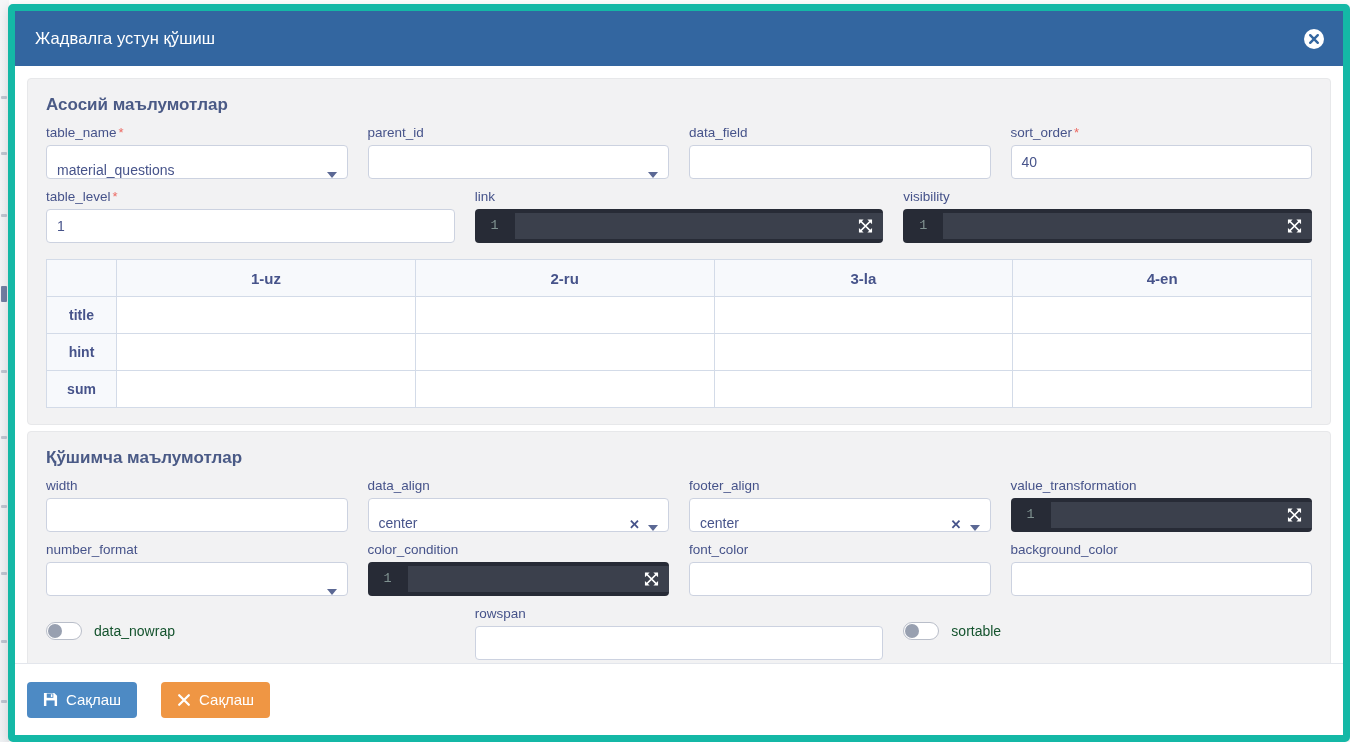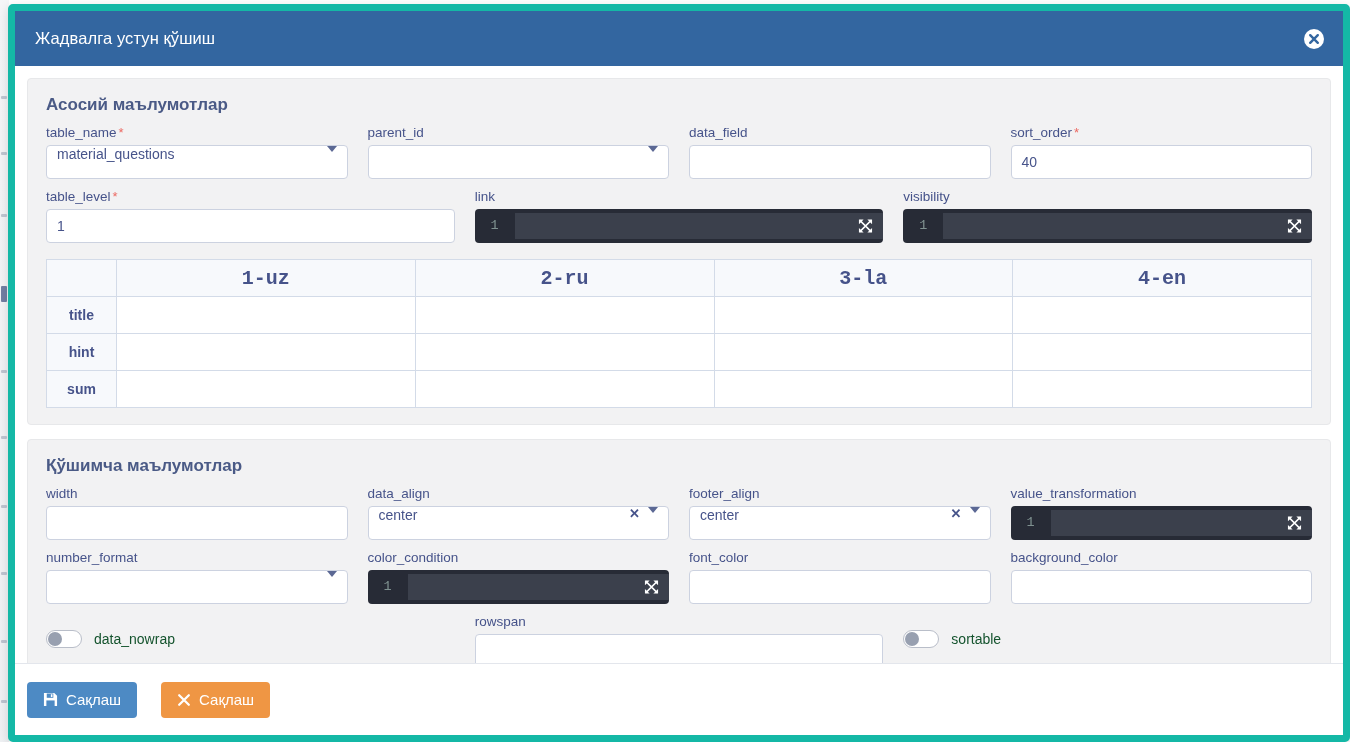--- a/index.html
+++ b/index.html
@@ -67,21 +67,21 @@
     padding: 12px 12px 0 12px;
     background: #ffffff;
     overflow: hidden;
   }
 
   .card {
     background: #f2f2f3;
     border: 1px solid #e7e8ea;
     border-radius: 4px;
     padding: 14px 18px 16px 18px;
-    margin-bottom: 14px;
+    margin-bottom: 6px;
   }
   .card-title {
     color: #4a5a86;
     font-size: 17px;
     font-weight: bold;
     margin: 2px 0 10px 0;
   }
 
   .row {
     display: flex;
@@ -108,21 +108,21 @@
     width: 100%;
     height: 34px;
     border: 1px solid #ccd2e0;
     border-radius: 4px;
     background: #ffffff;
     font-family: "Liberation Sans", sans-serif;
     font-size: 14px;
     color: #46538a;
     padding: 0 10px;
     outline: none;
-    display: flex; align-items: flex-start;
+    display: flex; align-items: flex-end;
     position: relative;
   }
   .ctl-input { line-height: 32px; }
   .sel-value { flex: 1 1 auto; overflow: hidden; white-space: nowrap; }
   .sel-clear {
     color: #46538a; font-size: 13px; font-weight: bold;
     margin-right: 8px; cursor: pointer; line-height: 1;
   }
   .caret {
     width: 0; height: 0;
@@ -174,24 +174,23 @@
     margin-top: 6px;
     table-layout: fixed;
   }
   table.tr-table th, table.tr-table td {
     border: 1px solid #d3dbe8;
     height: 37px;
   }
   table.tr-table th {
     background: #f7f9fc;
     color: #46538a;
-    font-size: 20px;
+    font-size: 15px;
     font-weight: bold;
     text-align: center;
-    font-family: Liberation Mono, monospace;
   }
   table.tr-table td.rowhead {
     background: #f7f9fc;
     color: #46538a;
     font-size: 14px;
     font-weight: bold;
     text-align: center;
     width: 70px;
   }
   table.tr-table td.cell { background: #ffffff; cursor: text; }

